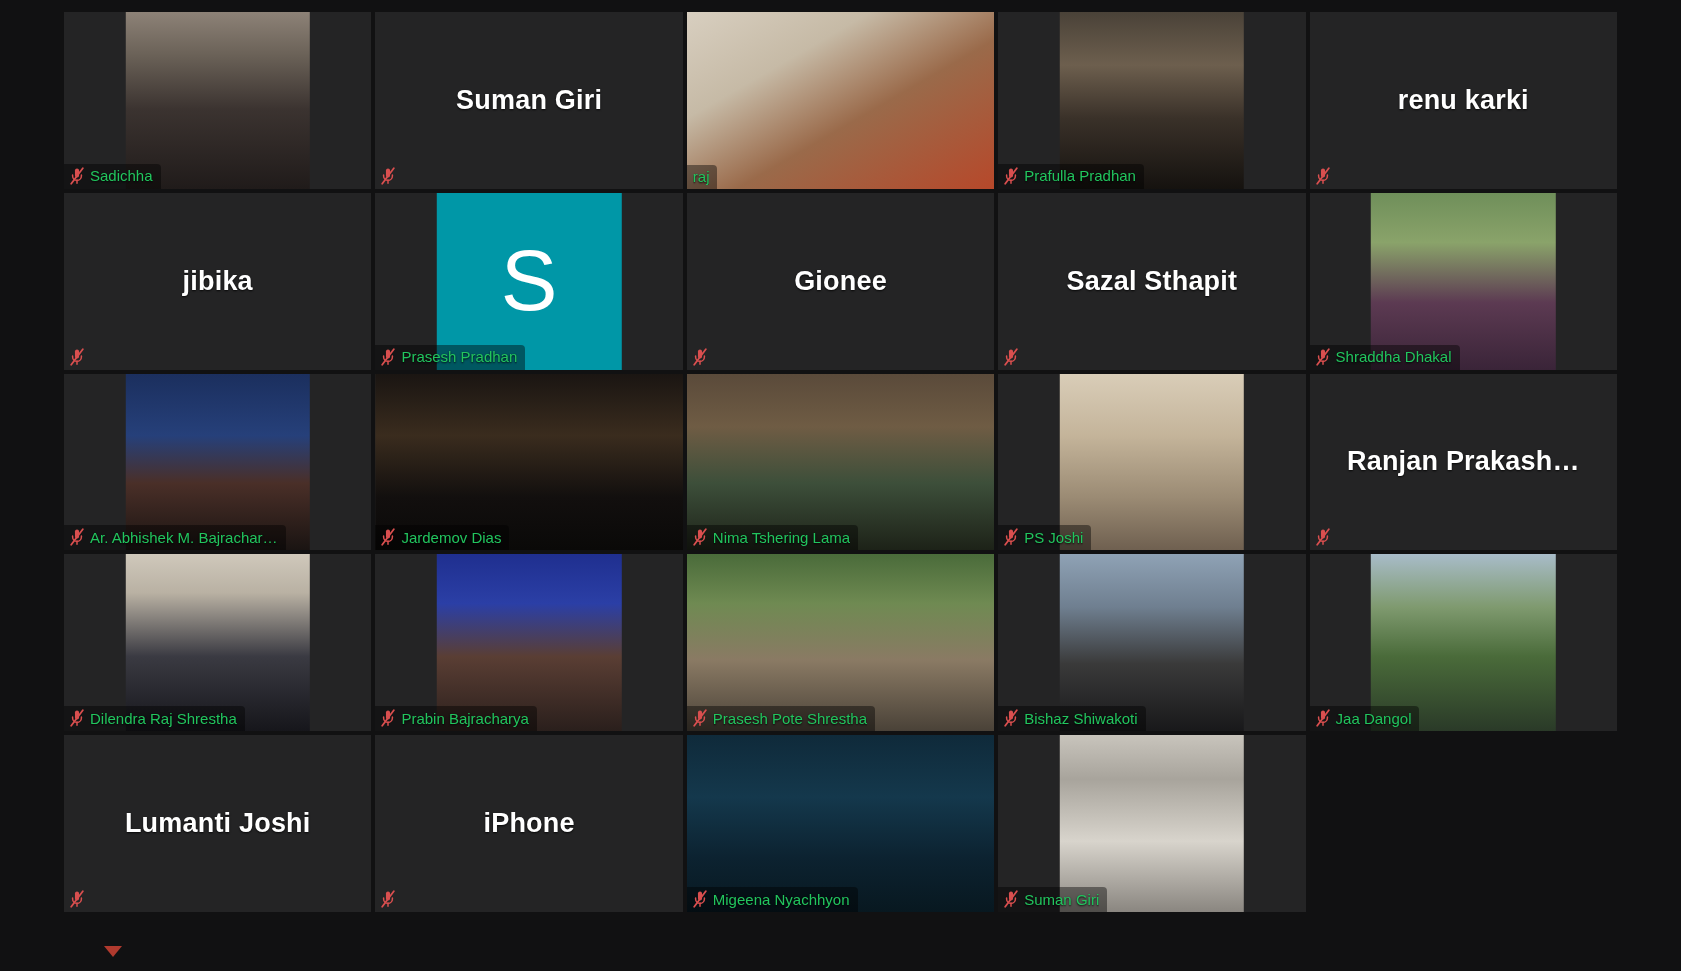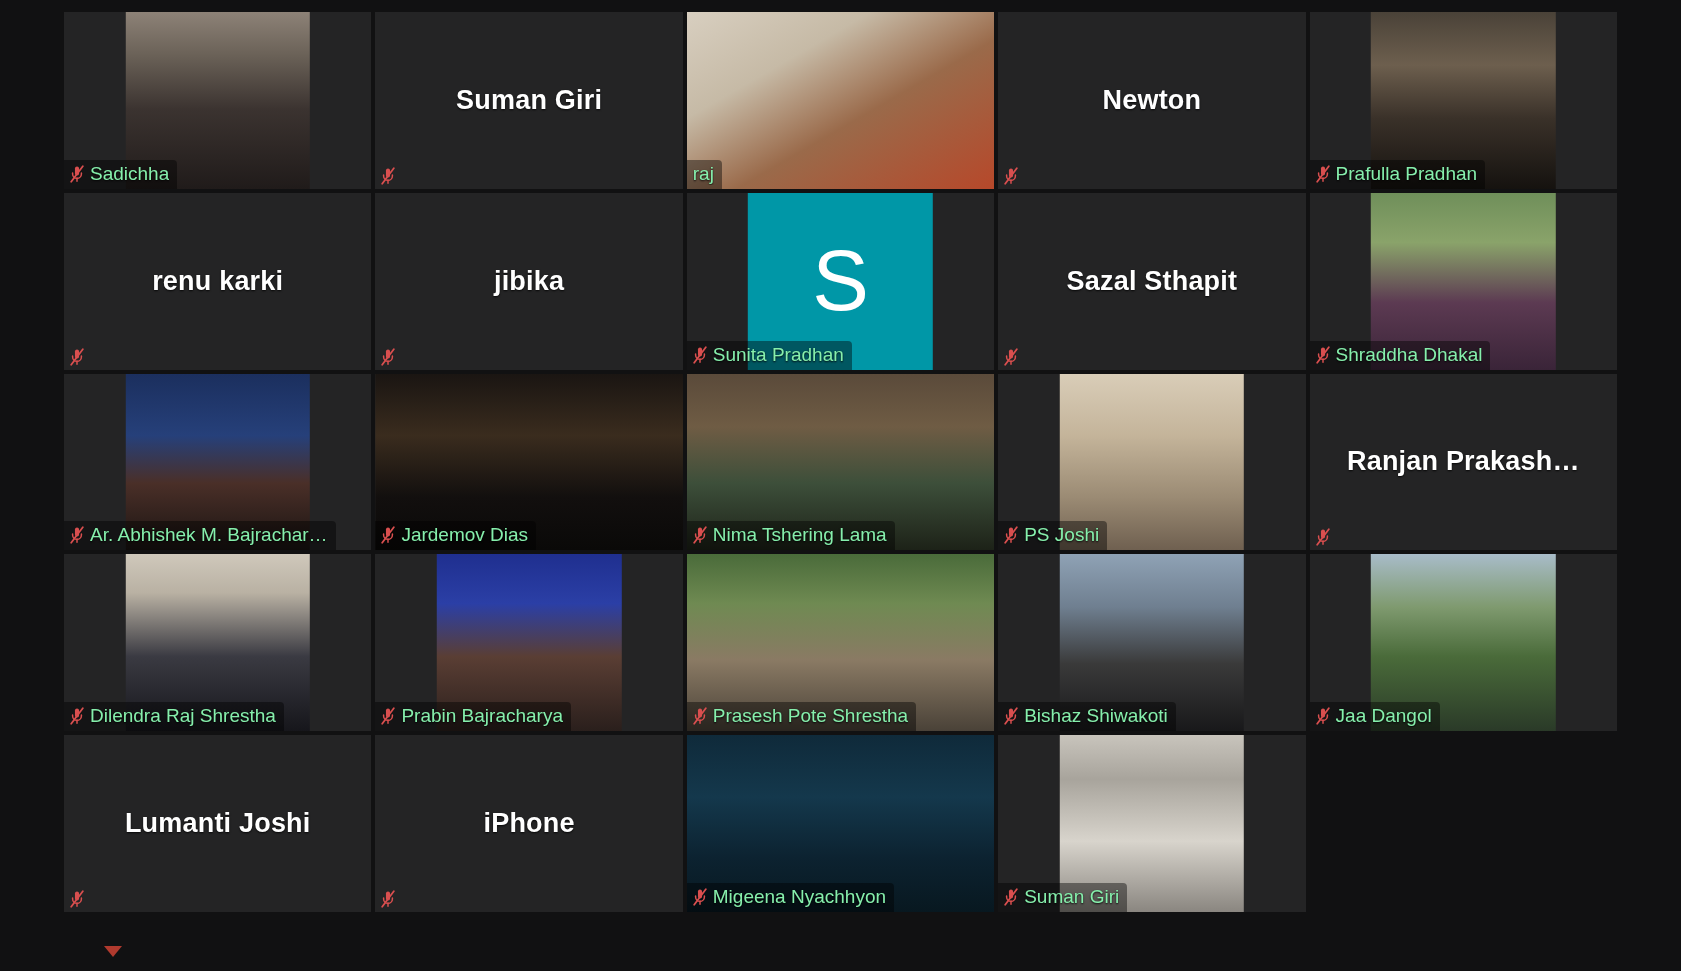--- a/index.html
+++ b/index.html
@@ -89,22 +89,22 @@
     align-items:center;
     gap:6px;
     padding:3px 8px 4px 6px;
     max-width:calc(100% - 4px);
     box-sizing:border-box;
     background:rgba(0,0,0,.42);
     border-radius:0 4px 0 0;
   }
   .nameplate.bare{ background:transparent; }
   .nameplate .label{
-    color:#86efac;
-    font-size:19px;
+    color:#22c55e;
+    font-size:15px;
     white-space:nowrap;
     overflow:hidden;
     text-overflow:ellipsis;
     text-shadow:0 1px 2px rgba(0,0,0,.9);
   }
   .micmute{
     flex:0 0 auto;
     width:14px;height:18px;
     display:block;
   }
@@ -163,31 +163,20 @@
           </svg>
         </div>
       </div>
       <div class="tile speaking">
         <div class="video wide" style="background:linear-gradient(150deg,#d8cfc0 0%,#c6baa6 30%,#9a6a4a 58%,#b7482a 100%);"></div>
         <div class="nameplate">
           <span class="label">raj</span>
         </div>
       </div>
       <div class="tile">
-        <div class="bigname">Newton</div>
-        <div class="nameplate bare">
-          <svg class="micmute" viewBox="0 0 14 18" xmlns="http://www.w3.org/2000/svg">
-            <path d="M7 1.4c-1.15 0-2.05.9-2.05 2.0v5.1c0 1.1.9 2.0 2.05 2.0s2.05-.9 2.05-2.0V3.4C9.05 2.3 8.15 1.4 7 1.4z" fill="#d94f4f"></path>
-            <path d="M2.6 7.9v1.0c0 2.4 1.95 4.4 4.4 4.4s4.4-2.0 4.4-4.4v-1.0" stroke="#d94f4f" stroke-width="1.5" fill="none" stroke-linecap="round"></path>
-            <path d="M7 13.3v3.0" stroke="#d94f4f" stroke-width="1.5" stroke-linecap="round"></path>
-            <path d="M1.2 16.8L12.8 1.2" stroke="#d94f4f" stroke-width="1.8" stroke-linecap="round"></path>
-          </svg>
-        </div>
-      </div>
-      <div class="tile">
         <div class="video" style="background:linear-gradient(180deg,#4a4238 0%,#6d5f4e 30%,#3a3129 60%,#15120f 100%);"></div>
         <div class="nameplate">
           <svg class="micmute" viewBox="0 0 14 18" xmlns="http://www.w3.org/2000/svg">
             <path d="M7 1.4c-1.15 0-2.05.9-2.05 2.0v5.1c0 1.1.9 2.0 2.05 2.0s2.05-.9 2.05-2.0V3.4C9.05 2.3 8.15 1.4 7 1.4z" fill="#d94f4f"></path>
             <path d="M2.6 7.9v1.0c0 2.4 1.95 4.4 4.4 4.4s4.4-2.0 4.4-4.4v-1.0" stroke="#d94f4f" stroke-width="1.5" fill="none" stroke-linecap="round"></path>
             <path d="M7 13.3v3.0" stroke="#d94f4f" stroke-width="1.5" stroke-linecap="round"></path>
             <path d="M1.2 16.8L12.8 1.2" stroke="#d94f4f" stroke-width="1.8" stroke-linecap="round"></path>
           </svg>
           <span class="label">Prafulla Pradhan</span>
         </div>
@@ -218,21 +207,32 @@
         <div class="avatar" style="background:#0097a7;">
           <span>S</span>
         </div>
         <div class="nameplate">
           <svg class="micmute" viewBox="0 0 14 18" xmlns="http://www.w3.org/2000/svg">
             <path d="M7 1.4c-1.15 0-2.05.9-2.05 2.0v5.1c0 1.1.9 2.0 2.05 2.0s2.05-.9 2.05-2.0V3.4C9.05 2.3 8.15 1.4 7 1.4z" fill="#d94f4f"></path>
             <path d="M2.6 7.9v1.0c0 2.4 1.95 4.4 4.4 4.4s4.4-2.0 4.4-4.4v-1.0" stroke="#d94f4f" stroke-width="1.5" fill="none" stroke-linecap="round"></path>
             <path d="M7 13.3v3.0" stroke="#d94f4f" stroke-width="1.5" stroke-linecap="round"></path>
             <path d="M1.2 16.8L12.8 1.2" stroke="#d94f4f" stroke-width="1.8" stroke-linecap="round"></path>
           </svg>
-          <span class="label">Sunita Pradhan</span>
+          <span class="label">Prasesh Pradhan</span>
+        </div>
+      </div>
+      <div class="tile">
+        <div class="bigname">Gionee</div>
+        <div class="nameplate bare">
+          <svg class="micmute" viewBox="0 0 14 18" xmlns="http://www.w3.org/2000/svg">
+            <path d="M7 1.4c-1.15 0-2.05.9-2.05 2.0v5.1c0 1.1.9 2.0 2.05 2.0s2.05-.9 2.05-2.0V3.4C9.05 2.3 8.15 1.4 7 1.4z" fill="#d94f4f"></path>
+            <path d="M2.6 7.9v1.0c0 2.4 1.95 4.4 4.4 4.4s4.4-2.0 4.4-4.4v-1.0" stroke="#d94f4f" stroke-width="1.5" fill="none" stroke-linecap="round"></path>
+            <path d="M7 13.3v3.0" stroke="#d94f4f" stroke-width="1.5" stroke-linecap="round"></path>
+            <path d="M1.2 16.8L12.8 1.2" stroke="#d94f4f" stroke-width="1.8" stroke-linecap="round"></path>
+          </svg>
         </div>
       </div>
       <div class="tile">
         <div class="bigname">Sazal Sthapit</div>
         <div class="nameplate bare">
           <svg class="micmute" viewBox="0 0 14 18" xmlns="http://www.w3.org/2000/svg">
             <path d="M7 1.4c-1.15 0-2.05.9-2.05 2.0v5.1c0 1.1.9 2.0 2.05 2.0s2.05-.9 2.05-2.0V3.4C9.05 2.3 8.15 1.4 7 1.4z" fill="#d94f4f"></path>
             <path d="M2.6 7.9v1.0c0 2.4 1.95 4.4 4.4 4.4s4.4-2.0 4.4-4.4v-1.0" stroke="#d94f4f" stroke-width="1.5" fill="none" stroke-linecap="round"></path>
             <path d="M7 13.3v3.0" stroke="#d94f4f" stroke-width="1.5" stroke-linecap="round"></path>
             <path d="M1.2 16.8L12.8 1.2" stroke="#d94f4f" stroke-width="1.8" stroke-linecap="round"></path>

